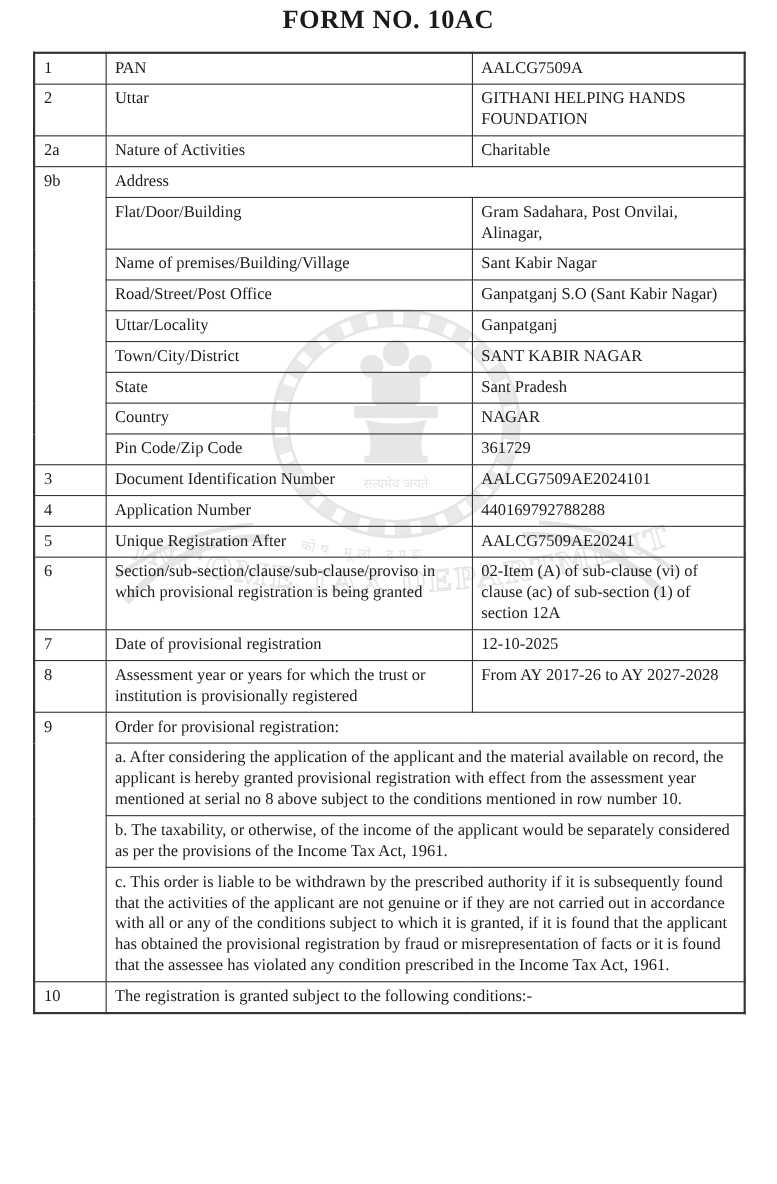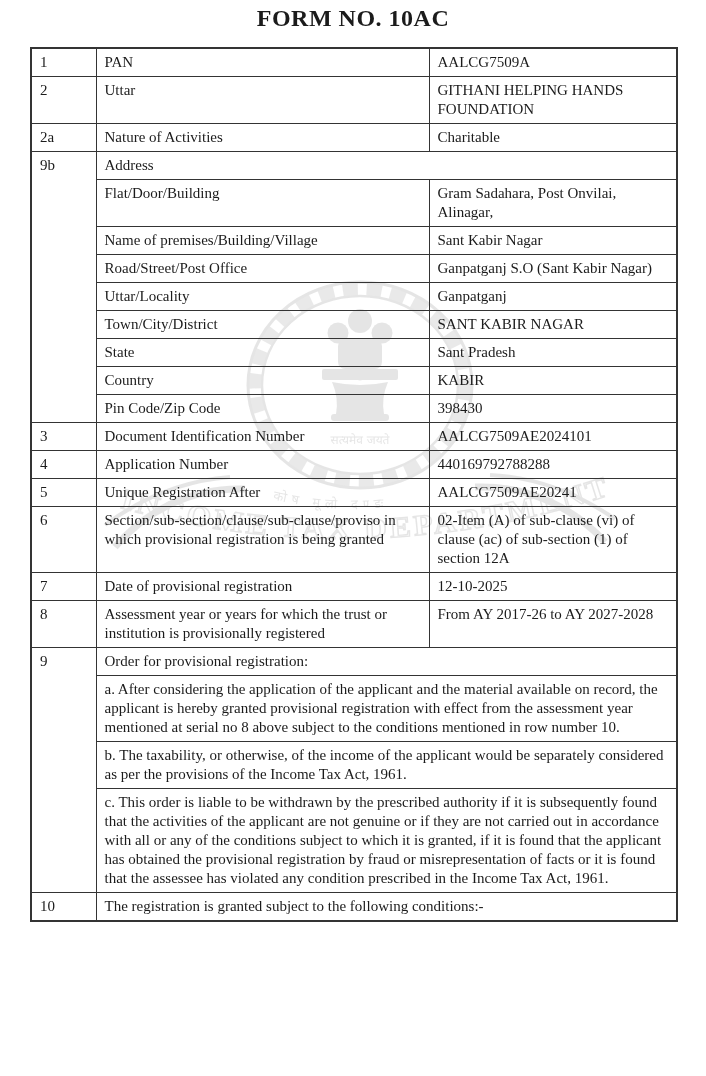--- a/index.html
+++ b/index.html
@@ -167,25 +167,25 @@
         <tr>
           <td>Town/City/District</td>
           <td>SANT KABIR NAGAR</td>
         </tr>
         <tr>
           <td>State</td>
           <td>Sant Pradesh</td>
         </tr>
         <tr>
           <td>Country</td>
-          <td>KABIR</td>
+          <td>NAGAR</td>
         </tr>
         <tr>
           <td>Pin Code/Zip Code</td>
-          <td>398430</td>
+          <td>361729</td>
         </tr>
         <tr>
           <td class="no-cell">3</td>
           <td>Document Identification Number</td>
           <td>AALCG7509AE2024101</td>
         </tr>
         <tr>
           <td class="no-cell">4</td>
           <td>Application Number</td>
           <td>440169792788288</td>

